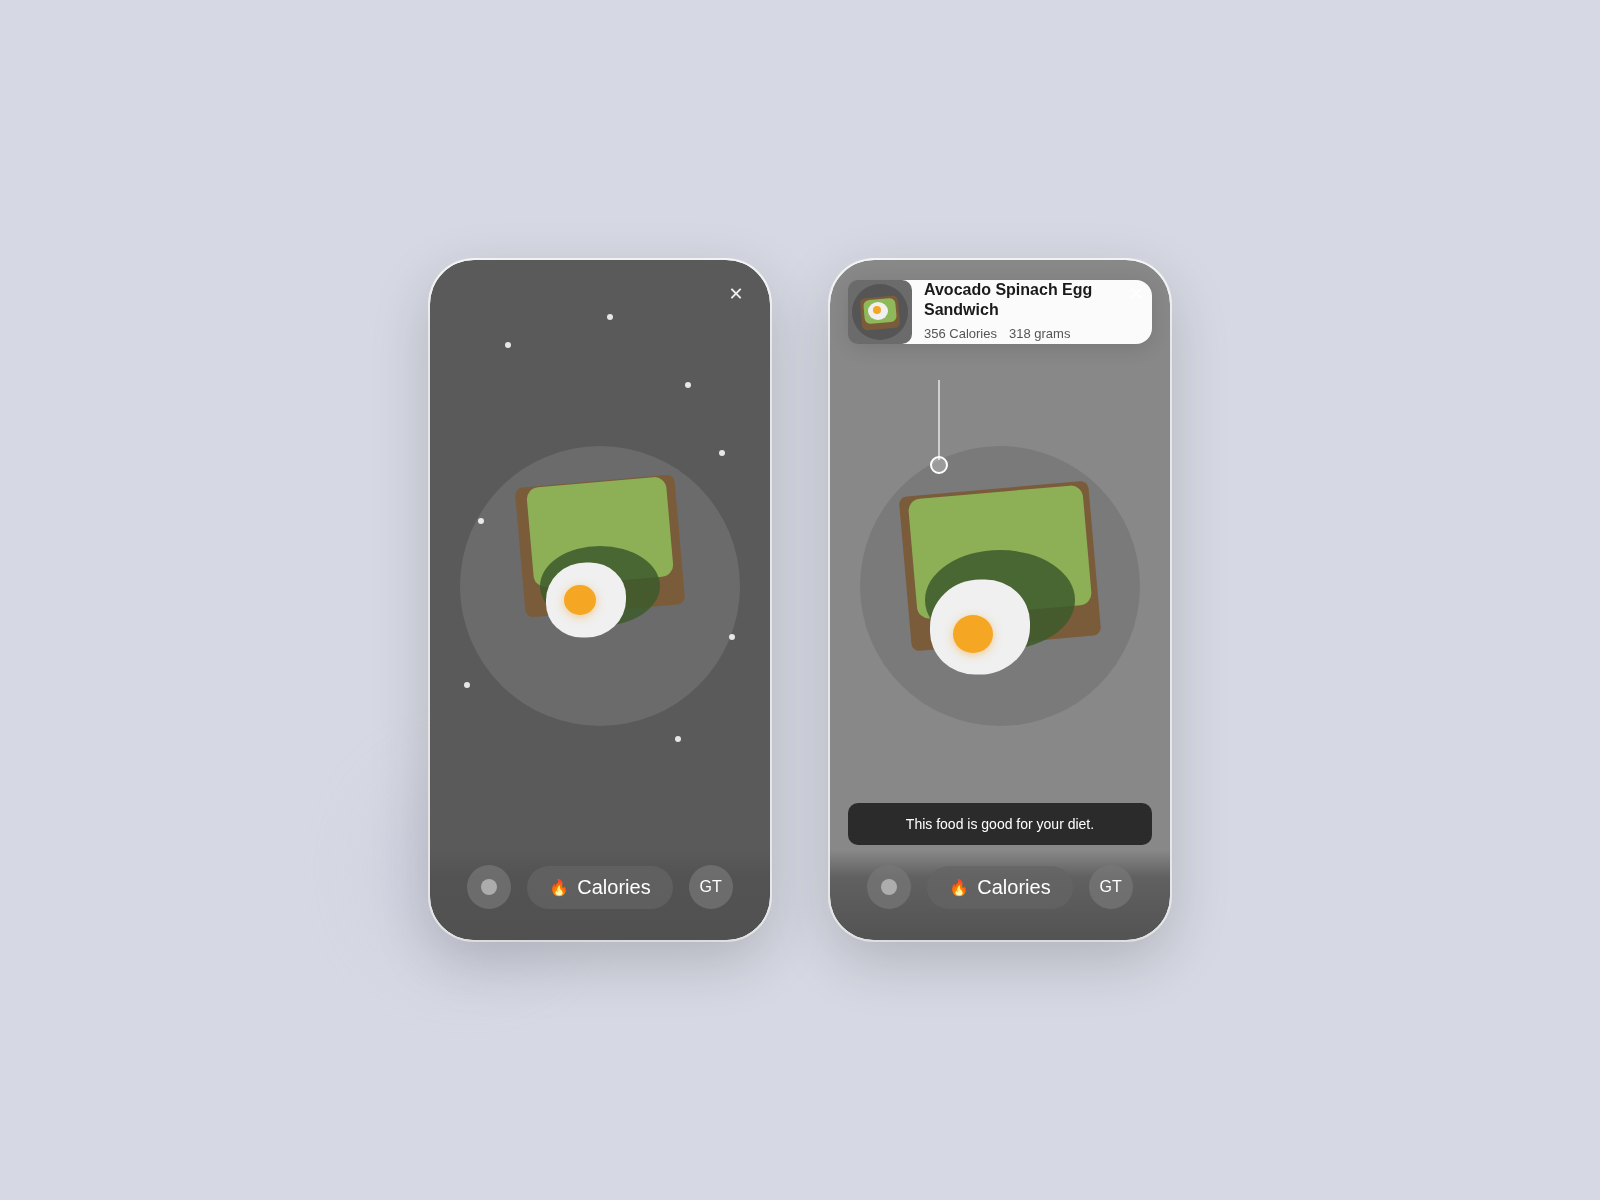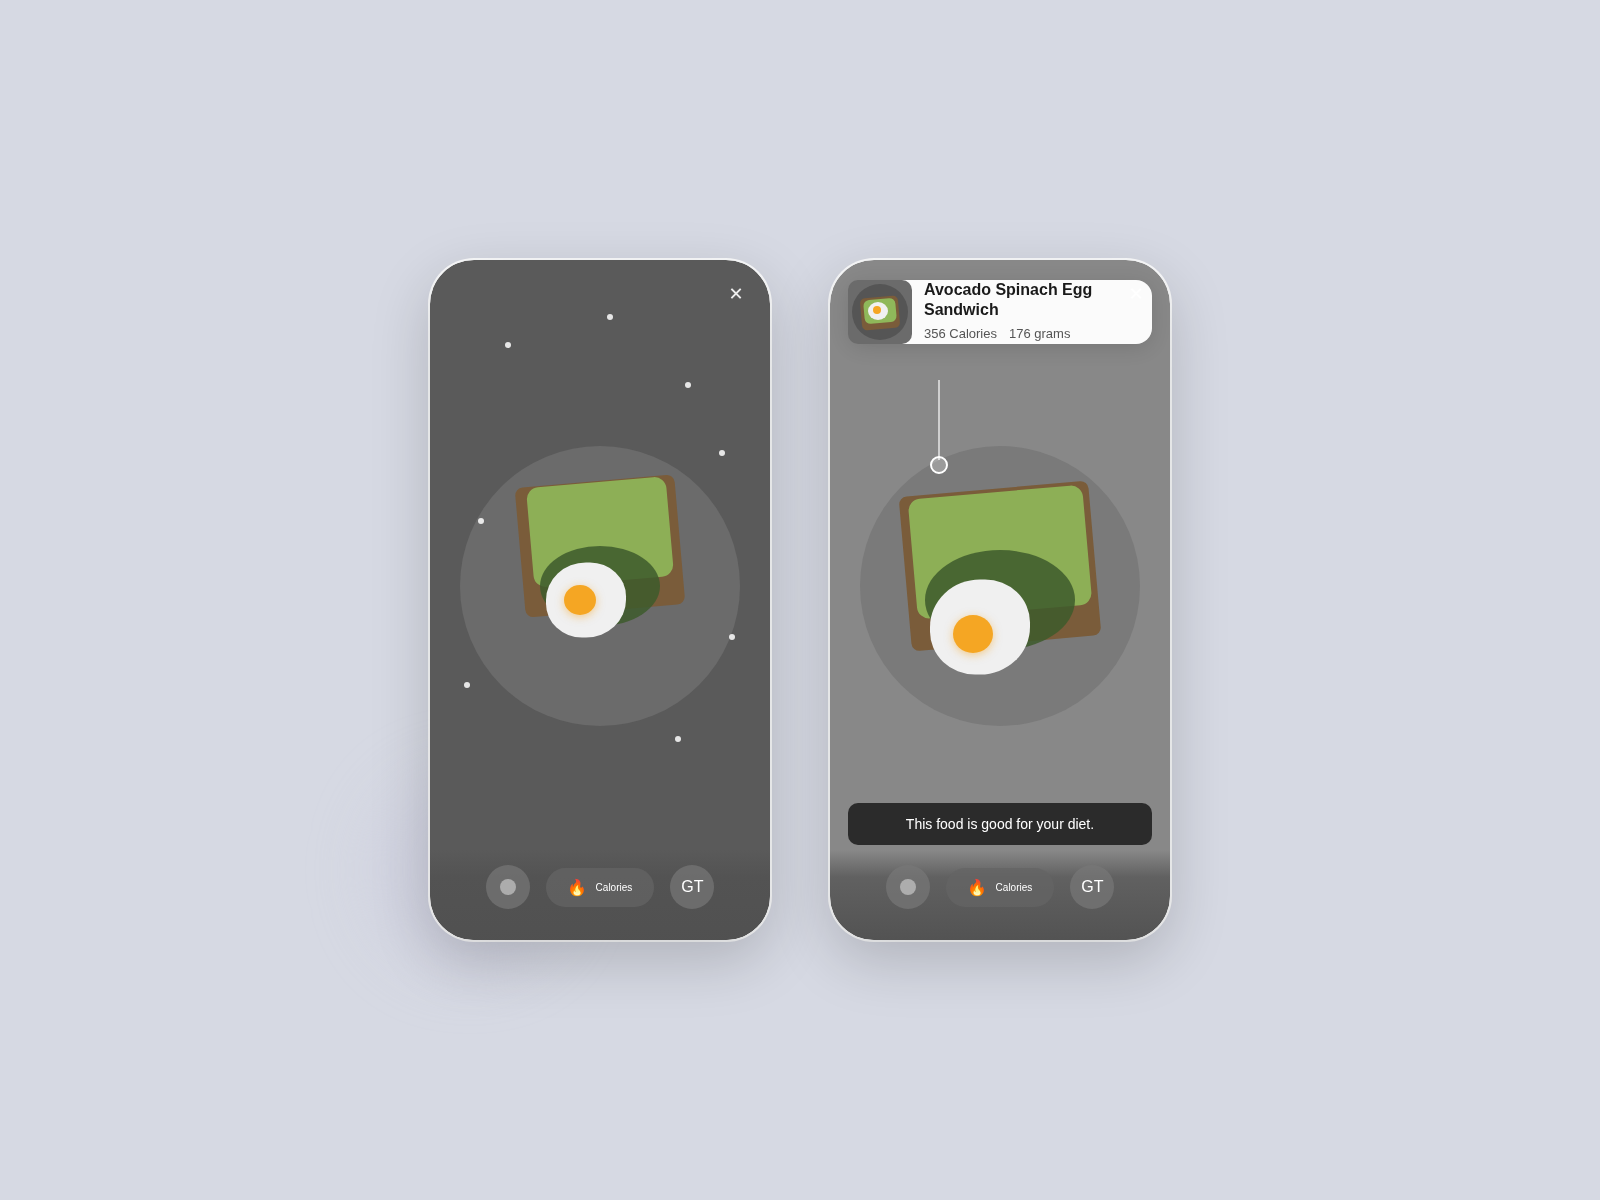--- a/index.html
+++ b/index.html
@@ -184,21 +184,21 @@
       padding: 10px 22px;
       display: flex;
       align-items: center;
       gap: 8px;
       cursor: pointer;
       border: none;
     }
 
     .calories-btn-text {
       color: #fff;
-      font-size: 10px;
+      font-size: 20px;
       font-weight: 500;
     }
 
     .flame-icon {
       font-size: 16px;
     }
 
     .translate-icon {
       font-size: 14px;
       color: #fff;
@@ -453,21 +453,21 @@
             <div class="thumb-toast"></div>
             <div class="thumb-avocado"></div>
             <div class="thumb-egg-white"></div>
             <div class="thumb-egg-yolk"></div>
           </div>
         </div>
         <div class="info-card-content">
           <div class="info-card-title">Avocado Spinach Egg Sandwich</div>
           <div class="info-card-details">
             <span>356 Calories</span>
-            <span>176 grams</span>
+            <span>318 grams</span>
           </div>
         </div>
       </div>
 
       <div class="pointer-line"></div>
       <div class="pointer-dot"></div>
 
       <div class="diet-message">
         <span class="diet-message-text">This food is good for your diet.</span>
       </div>

